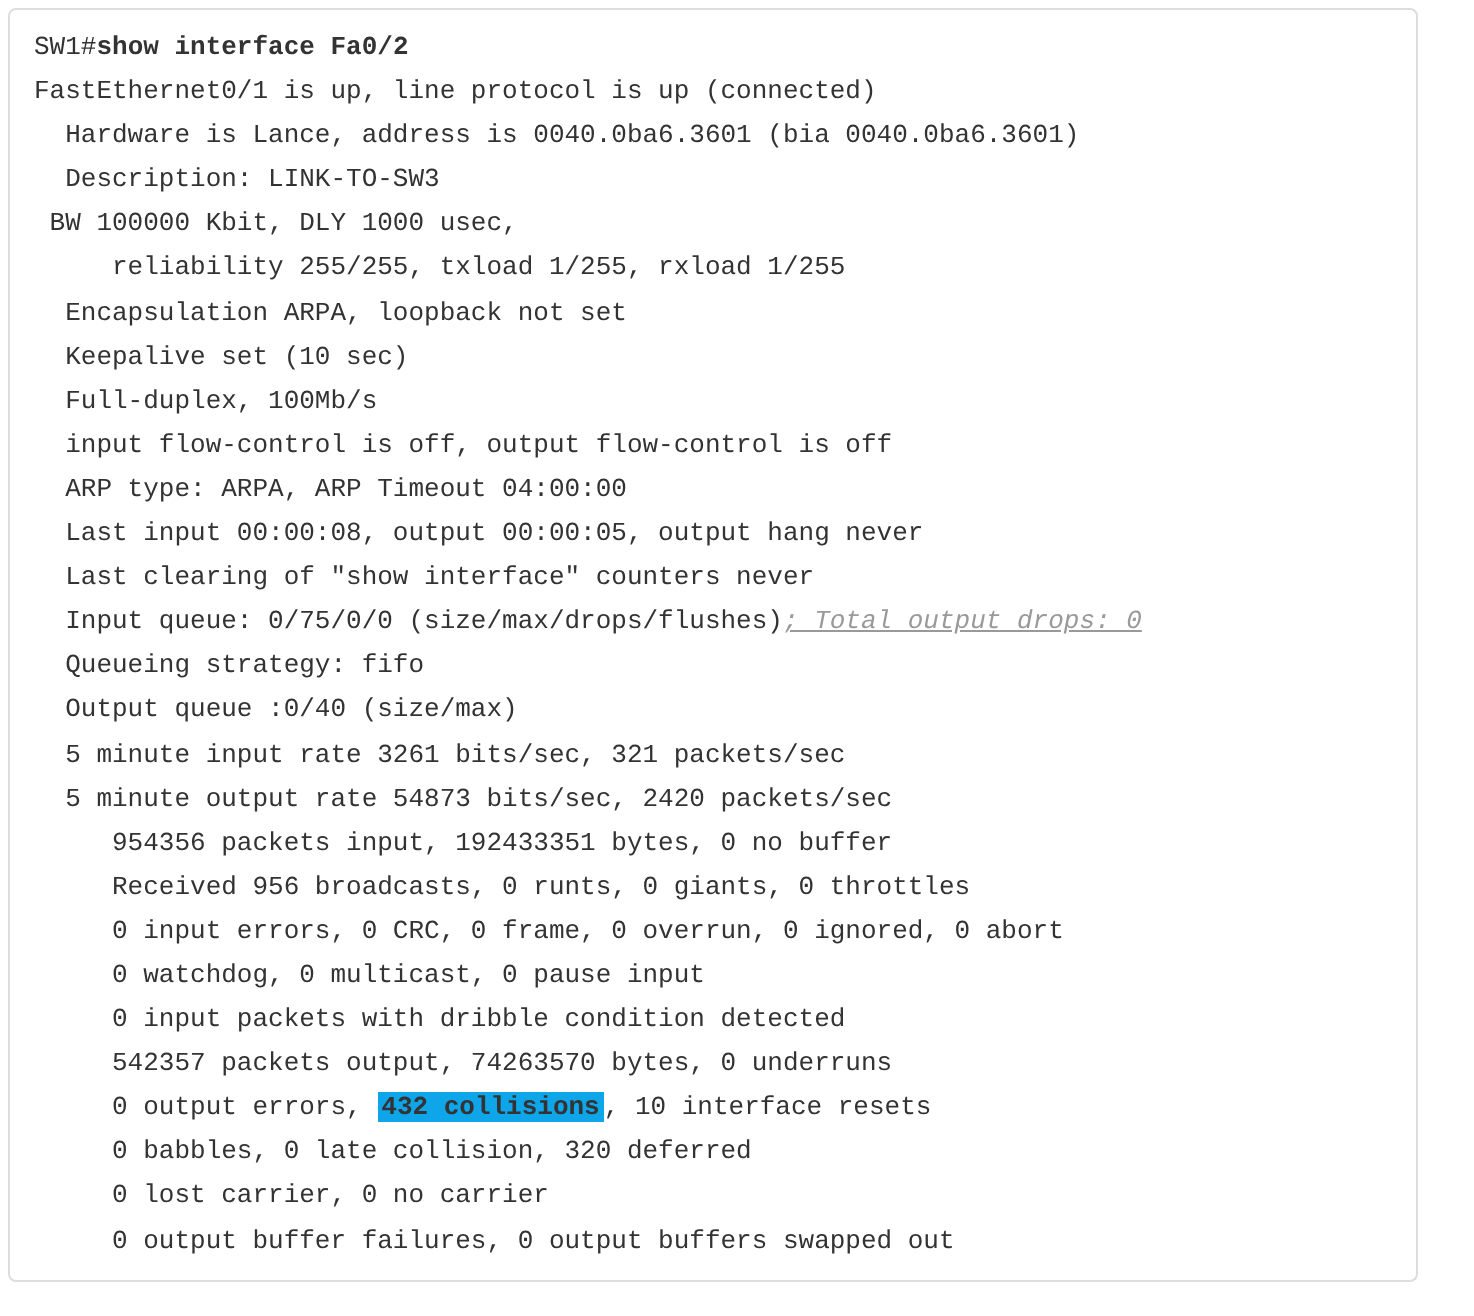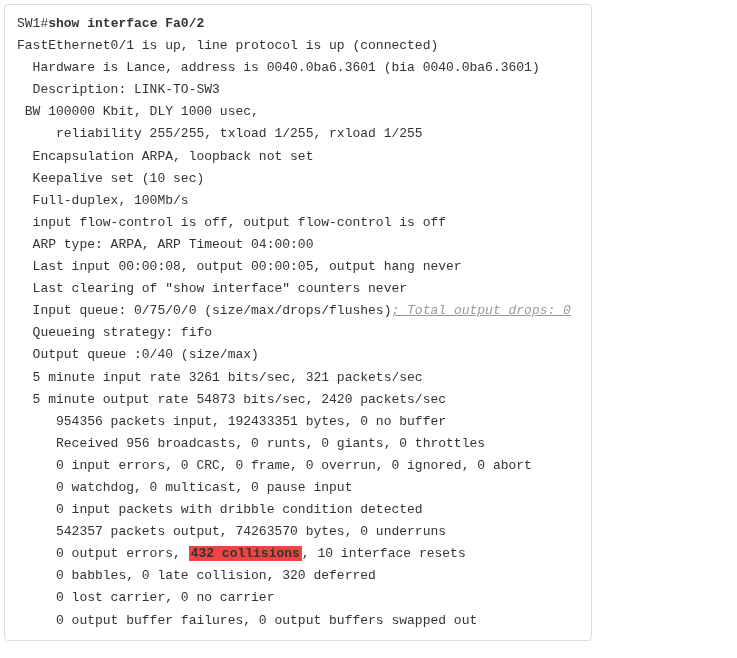--- a/index.html
+++ b/index.html
@@ -11,37 +11,37 @@
       color: #333;
       background: #fff;
     }
     .terminal-output {
       border: 1px solid #ddd;
       border-radius: 4px;
       padding: 8px 12px;
       margin: 4px;
       white-space: pre;
       overflow-x: auto;
-      width: 588px;
+      width: 705px;
       box-sizing: border-box;
     }
     .prompt {
       color: #333;
     }
     .command {
       font-weight: bold;
       color: #333;
     }
     .comment {
       color: #999;
       font-style: italic;
       text-decoration: underline;
     }
     .highlight {
-      background-color: #ef4444;
+      background-color: #0ea5e9;
       color: #333;
       font-weight: bold;
       padding: 0 2px;
     }
     .line {
       display: block;
     }
   </style>
 </head>
 <body>

